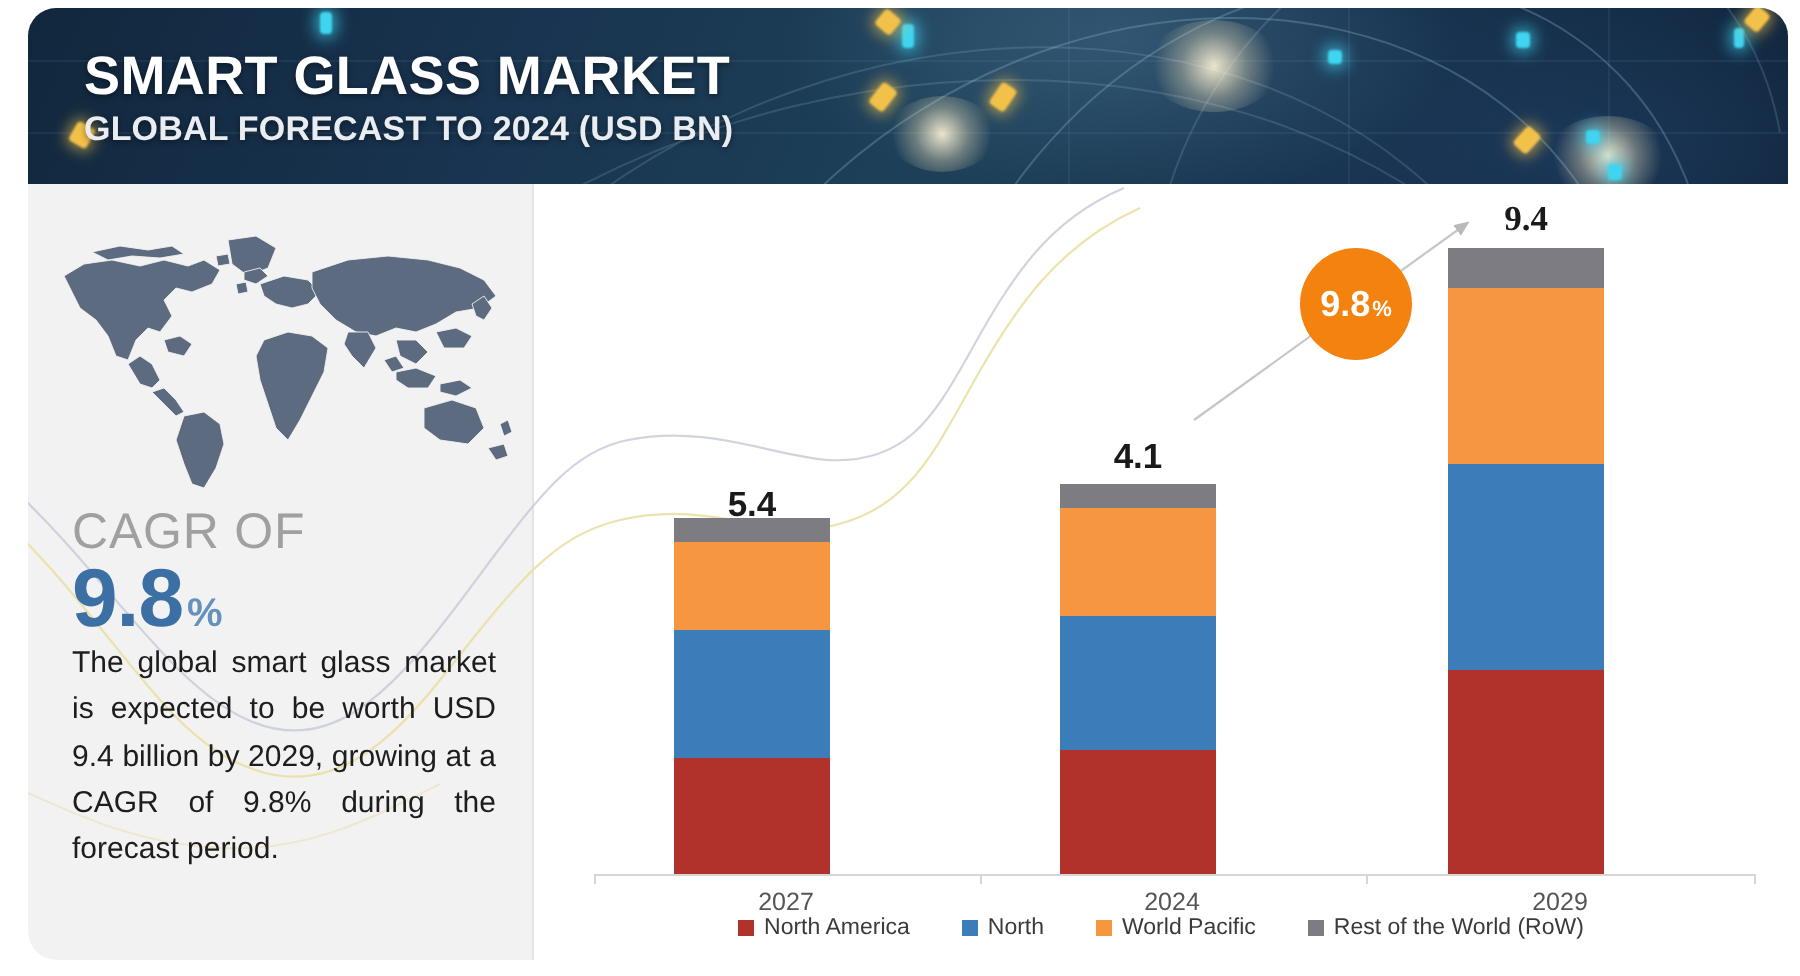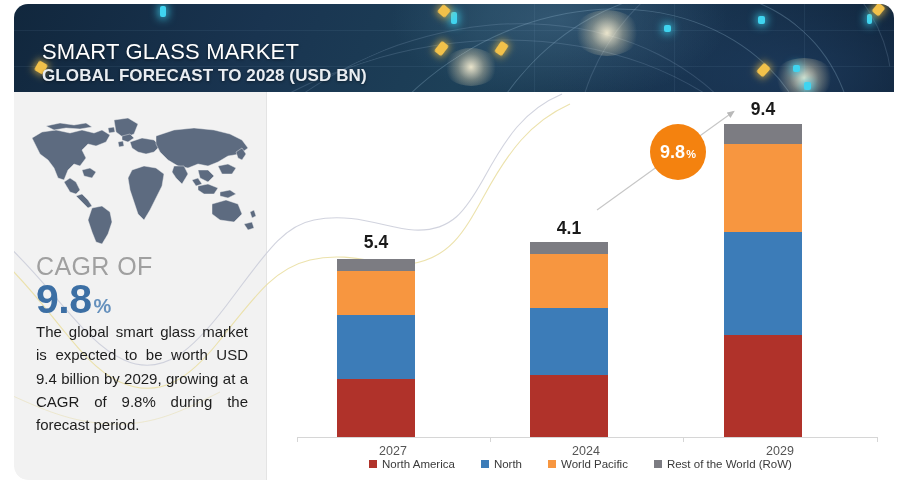--- a/index.html
+++ b/index.html
@@ -54,26 +54,25 @@
   }
   .glint.cyan { background: #3fd4f0; box-shadow: 0 0 8px 2px rgba(63,212,240,0.75); }
   .glint.amber { background: #f2c14a; box-shadow: 0 0 7px 2px rgba(242,193,74,0.6); }
   .glow-dot {
     position: absolute; border-radius: 50%;
     background: radial-gradient(circle, rgba(255,245,215,0.9) 0%, rgba(255,235,190,0.35) 40%, rgba(255,230,180,0) 75%);
   }
   #header-text { position: absolute; left: 28px; top: 20px; z-index: 5; }
   #main-title {
     color: #ffffff;
-    font-size: 22px;
-    font-weight: normal;
+    font-size: 27px;
+    font-weight: bold;
     letter-spacing: 0.2px;
     line-height: 1.05;
     text-shadow: 0 1px 3px rgba(0,0,0,0.45);
-    margin-top: 16px;
   }
   #sub-title {
     color: #e9edf2;
     font-size: 17px;
     font-weight: bold;
     letter-spacing: 0.1px;
     margin-top: 3px;
     text-shadow: 0 1px 3px rgba(0,0,0,0.45);
   }
 
@@ -267,21 +266,21 @@
     <div class="glint cyan" style="left:790px;top:78px;width:7px;height:8px;"></div>
     <div class="glint amber" style="left:423px;top:38px;width:9px;height:13px;transform:rotate(38deg);"></div>
     <div class="glint amber" style="left:483px;top:38px;width:9px;height:13px;transform:rotate(34deg);"></div>
     <div class="glint amber" style="left:425px;top:2px;width:10px;height:10px;transform:rotate(40deg);"></div>
     <div class="glint amber" style="left:22px;top:58px;width:10px;height:11px;transform:rotate(30deg);"></div>
     <div class="glint amber" style="left:745px;top:60px;width:9px;height:12px;transform:rotate(42deg);"></div>
     <div class="glint amber" style="left:860px;top:0px;width:9px;height:11px;transform:rotate(40deg);"></div>
 
     <div id="header-text">
       <div id="main-title">SMART GLASS MARKET</div>
-      <div id="sub-title">GLOBAL FORECAST TO 2028 (USD BN)</div>
+      <div id="sub-title">GLOBAL FORECAST TO 2024 (USD BN)</div>
     </div>
   </div>
 
   <div id="body-area">
 
     <div id="left-panel"></div>
     <div id="panel-divider"></div>
 
     <svg id="deco-curves" viewBox="0 0 880 388" preserveAspectRatio="none">
       <path d="M-10,150 C40,196 70,250 110,268 C150,286 180,256 212,214 C250,164 268,134 300,128
@@ -366,39 +365,39 @@
       <div id="plot">
 
       <div class="bar-group" style="left: 40px;">
             <div class="bar-stack">
               <div class="seg" title="Rest of the World (RoW) 2023: 0.36" style="height: 11.8941px; background: rgb(124, 124, 130);"></div>
               <div class="seg" title="Asia Pacific 2023: 1.36" style="height: 44.9333px; background: rgb(247, 150, 64);"></div>
               <div class="seg" title="Europe 2023: 1.93" style="height: 63.7657px; background: rgb(60, 124, 184);"></div>
               <div class="seg" title="North America 2023: 1.75" style="height: 57.8186px; background: rgb(176, 50, 42);"></div>
             </div>
           </div>
-          <div class="bar-total-label" style="left: 40px; bottom: 184px;">5.4</div>
+          <div class="bar-total-label" style="left: 40px; bottom: 174px;">5.4</div>
           <div class="bar-group" style="left: 233px;">
             <div class="bar-stack">
               <div class="seg" title="Rest of the World (RoW) 2024: 0.36" style="height: 11.8941px; background: rgb(124, 124, 130);"></div>
               <div class="seg" title="Asia Pacific 2024: 1.63" style="height: 53.8539px; background: rgb(247, 150, 64);"></div>
               <div class="seg" title="Europe 2024: 2.05" style="height: 67.7304px; background: rgb(60, 124, 184);"></div>
               <div class="seg" title="North America 2024: 1.87" style="height: 61.7833px; background: rgb(176, 50, 42);"></div>
             </div>
           </div>
           <div class="bar-total-label" style="left: 233px; bottom: 197.627px;">4.1</div>
           <div class="bar-group" style="left: 427px;">
             <div class="bar-stack">
               <div class="seg" title="Rest of the World (RoW) 2029: 0.6" style="height: 19.8235px; background: rgb(124, 124, 130);"></div>
               <div class="seg" title="Asia Pacific 2029: 2.68" style="height: 88.5451px; background: rgb(247, 150, 64);"></div>
               <div class="seg" title="Europe 2029: 3.1" style="height: 102.422px; background: rgb(60, 124, 184);"></div>
               <div class="seg" title="North America 2029: 3.1" style="height: 102.422px; background: rgb(176, 50, 42);"></div>
             </div>
           </div>
-          <div class="bar-total-label" style="left: 427px; bottom: 316.569px;">9.4</div>
+          <div class="bar-total-label" style="left: 427px; bottom: 316.569px; font-family: Liberation Serif, serif;">9.4</div>
         </div>
 
       <div id="axis-line"></div>
       <div class="tick" style="left:30px;"></div>
       <div class="tick" style="left:223px;"></div>
       <div class="tick" style="left:416px;"></div>
       <div class="tick" style="left:610px;"></div>
 
       <div class="cat-label" style="left:71px;">2027</div>
       <div class="cat-label" style="left:264px;">2024</div>

